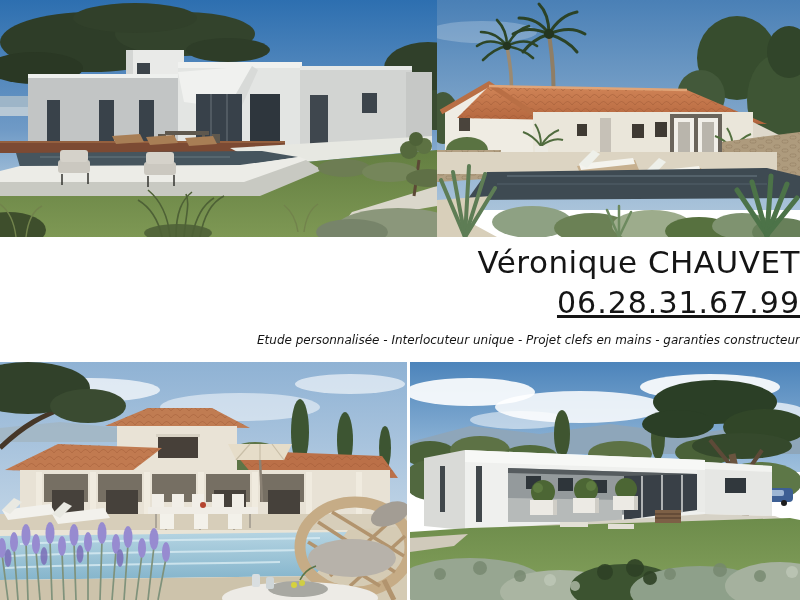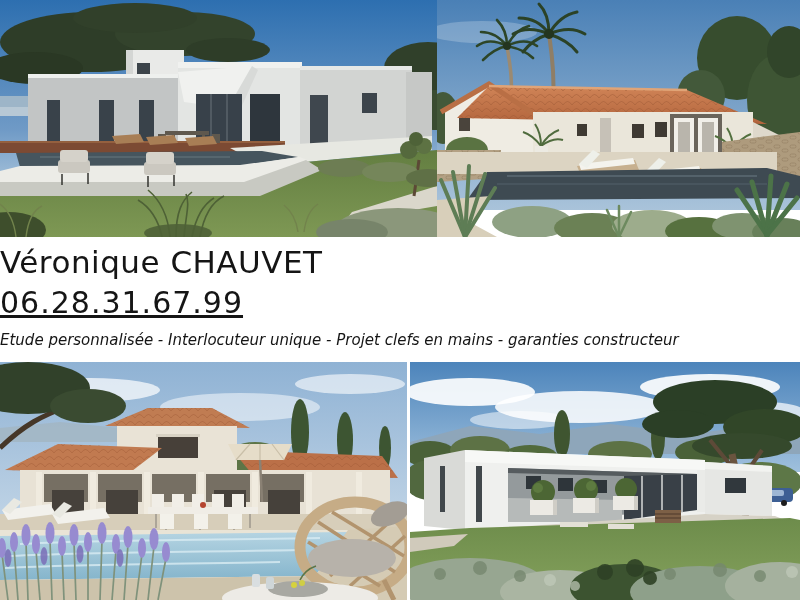--- a/index.html
+++ b/index.html
@@ -3,24 +3,24 @@
 <meta charset="utf-8">
 <style>
   html,body{margin:0;padding:0;background:#ffffff;}
   body{width:800px;height:600px;overflow:hidden;font-family:"DejaVu Sans",sans-serif;}
   .page{width:800px;height:600px;display:flex;flex-direction:column;background:#ffffff;}
   figure{margin:0;padding:0;line-height:0;}
   svg{display:block;}
   .row-top{height:237px;display:flex;}
   .row-bottom{height:238px;display:flex;gap:3px;background:#ffffff;}
   .band{height:125px;box-sizing:border-box;padding-top:5px;display:flex;flex-direction:column;
-        align-items:flex-start;text-align:center;color:#151515;background:#ffffff;}
+        align-items:flex-end;text-align:center;color:#151515;background:#ffffff;}
   .band .name{font-size:31px;line-height:41px;letter-spacing:.5px;white-space:nowrap;}
   .band .phone{font-size:30px;line-height:40px;letter-spacing:1px;white-space:nowrap;text-decoration:underline;}
-  .band .tagline{font-style:italic;font-size:15px;line-height:28px;margin-top:3px;white-space:nowrap;}
+  .band .tagline{font-style:italic;font-size:12px;line-height:28px;margin-top:3px;white-space:nowrap;}
 </style>
 </head>
 <body>
 
 <div class="page">
 
   <div class="row-top">
 
     <figure aria-label="modern-flat-roof-villa-with-umbrella-pine-and-dark-pool">
       <svg width="437" height="237" viewBox="0 0 437 237">

